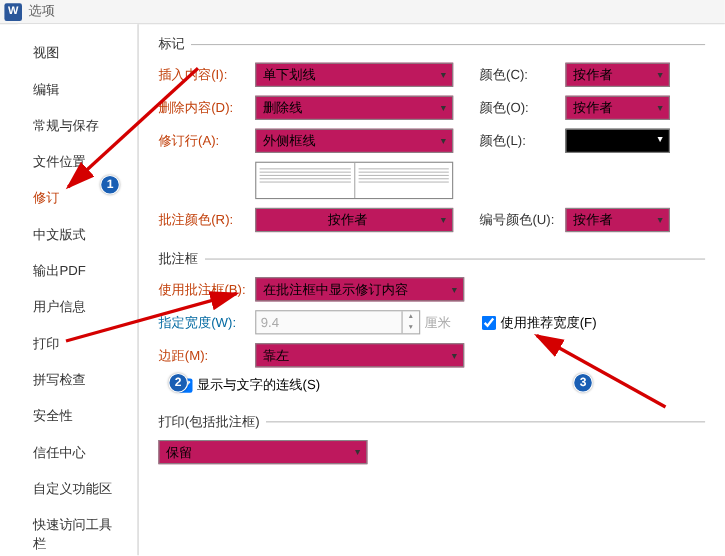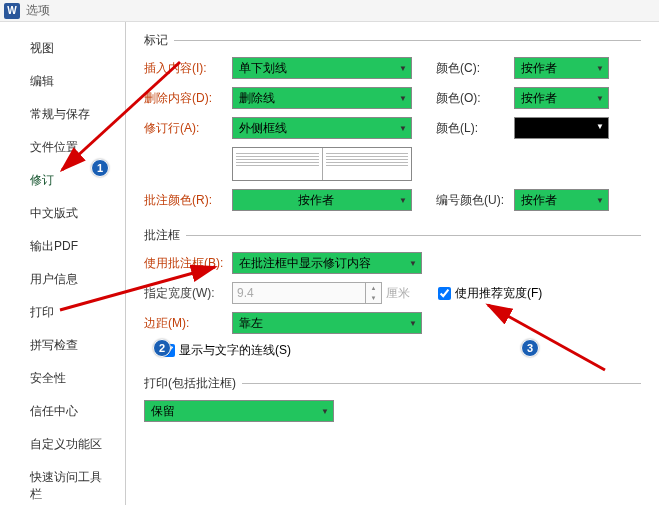--- a/index.html
+++ b/index.html
@@ -3,28 +3,28 @@
 <meta charset="utf-8">
 <style>
 * { box-sizing: border-box; margin: 0; padding: 0; font-family: "Microsoft YaHei", Arial, sans-serif; font-size: 12px; }
 body { background: #fff; width: 659px; height: 505px; overflow: hidden; position: relative; }
 .titlebar { height: 22px; background: #f5f5f5; border-bottom: 1px solid #ddd; display: flex; align-items: center; padding: 0 4px; }
 .titlebar .icon { width: 16px; height: 16px; background: #2b579a; color: #fff; display: flex; align-items: center; justify-content: center; font-weight: bold; font-size: 10px; border-radius: 2px; margin-right: 6px; }
 .titlebar .title { color: #666; }
 .container { display: flex; height: calc(100% - 22px); }
 .sidebar { width: 110px; border-right: 1px solid #ccc; padding-top: 10px; background:#fff;margin-left:16px; }
 .sidebar-item { padding: 8px 14px; cursor: pointer; color: #333; }
-.sidebar-item.active { color: #14532d; }
+.sidebar-item.active { color: #c2410c; }
 .content { flex: 1; padding: 10px 18px 10px 18px; overflow: hidden; }
 fieldset { border: none; border-top: 1px solid #bbb; margin-bottom: 8px; padding-top: 8px; }
 legend { padding-right: 6px; color: #333; }
 .row { display: flex; align-items: center; margin-bottom: 8px; }
 .label { width: 88px; color: #c2410c; }
-.label.disabled { color: #404040; }
-.dropdown { position: relative; height: 22px; border: 1px solid #888; background: #22c55e; display: flex; align-items: center; padding: 0 18px 0 6px; cursor: pointer; }
+.label.disabled { color: #0369a1; }
+.dropdown { position: relative; height: 22px; border: 1px solid #888; background: #be185d; display: flex; align-items: center; padding: 0 18px 0 6px; cursor: pointer; }
 .dropdown::after { content: "▼"; position: absolute; right: 4px; font-size: 8px; color: #333; }
 .dropdown.w180 { width: 180px; }
 .dropdown.w190 { width: 190px; }
 .dropdown.w95 { width: 95px; }
 .color-swatch { width: 95px; height: 22px; border: 1px solid #888; background: #000; position: relative; cursor:pointer;}
 .color-swatch::after { content: "▼"; position: absolute; right: 4px; top:4px; font-size: 8px; color: #fff; }
 .gap { width: 24px; }
 .clabel { width: 78px; color:#333;}
 .preview { margin-left: 88px; width: 180px; height: 34px; border: 1px solid #888; background:#fff; display:flex; }
 .preview .pg { flex:1; border-right:1px solid #aaa; padding:3px; }

